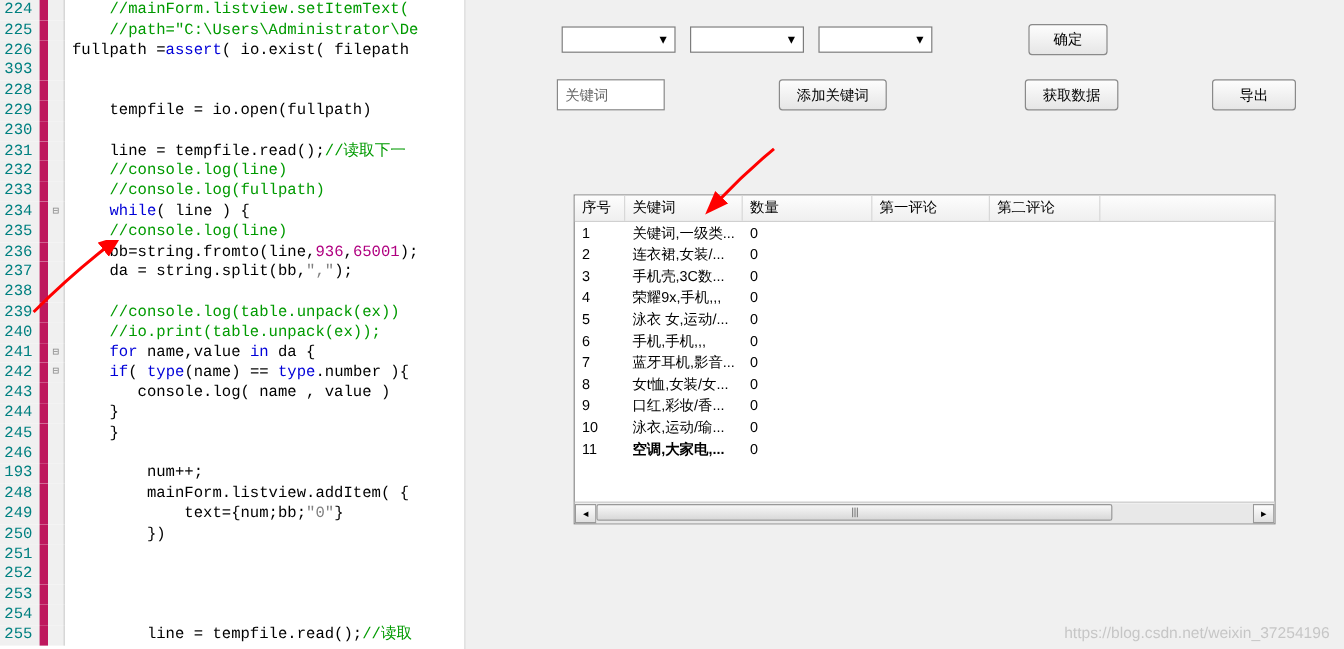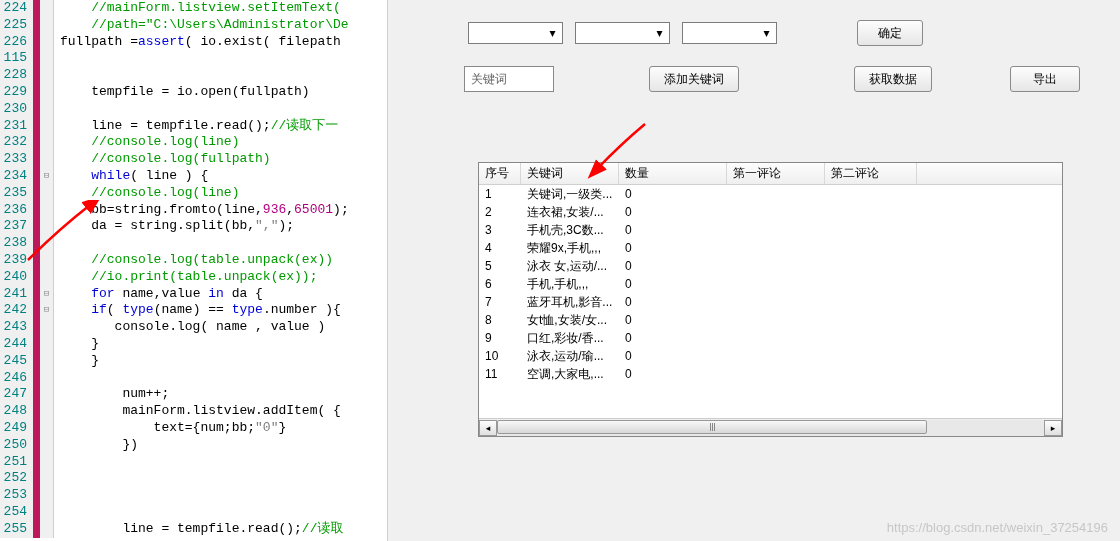--- a/index.html
+++ b/index.html
@@ -178,21 +178,21 @@
         <div class="gutter">225</div>
         <div class="fold-col"></div>
         <div class="code-text"><span class="cmt">    //path="C:\Users\Administrator\De</span></div>
       </div>
       <div class="code-row">
         <div class="gutter">226</div>
         <div class="fold-col"></div>
         <div class="code-text"><span>fullpath =</span><span class="kw">assert</span><span>( io.exist( filepath</span></div>
       </div>
       <div class="code-row">
-        <div class="gutter">115</div>
+        <div class="gutter">393</div>
         <div class="fold-col"></div>
         <div class="code-text"><span></span></div>
       </div>
       <div class="code-row">
         <div class="gutter">228</div>
         <div class="fold-col"></div>
         <div class="code-text"><span></span></div>
       </div>
       <div class="code-row">
         <div class="gutter">229</div>
@@ -278,21 +278,21 @@
         <div class="gutter">245</div>
         <div class="fold-col"></div>
         <div class="code-text"><span>    }</span></div>
       </div>
       <div class="code-row">
         <div class="gutter">246</div>
         <div class="fold-col"></div>
         <div class="code-text"><span></span></div>
       </div>
       <div class="code-row">
-        <div class="gutter">247</div>
+        <div class="gutter">193</div>
         <div class="fold-col"></div>
         <div class="code-text"><span>        num++;</span></div>
       </div>
       <div class="code-row">
         <div class="gutter">248</div>
         <div class="fold-col"></div>
         <div class="code-text"><span>        mainForm.listview.addItem( {</span></div>
       </div>
       <div class="code-row">
         <div class="gutter">249</div>
@@ -442,21 +442,21 @@
           <div class="lv-row">
             <div class="lv-cell" style="width: 42px;">10</div>
             <div class="lv-cell" style="width: 98px;">泳衣,运动/瑜...</div>
             <div class="lv-cell" style="width: 108px;">0</div>
             <div class="lv-cell" style="width: 98px;"></div>
             <div class="lv-cell" style="width: 92px;"></div>
             <div class="lv-cell" style="width: 120px;"></div>
           </div>
           <div class="lv-row">
             <div class="lv-cell" style="width: 42px;">11</div>
-            <div class="lv-cell" style="width: 98px;">空调,大家电,...</div>
+            <div class="lv-cell" style="width: 98px; font-weight: bold;">空调,大家电,...</div>
             <div class="lv-cell" style="width: 108px;">0</div>
             <div class="lv-cell" style="width: 98px;"></div>
             <div class="lv-cell" style="width: 92px;"></div>
             <div class="lv-cell" style="width: 120px;"></div>
           </div>
         </div>
       <div class="hscroll">
         <div class="hscroll-btn">◂</div>
         <div class="hscroll-track">
           <div class="hscroll-thumb">

